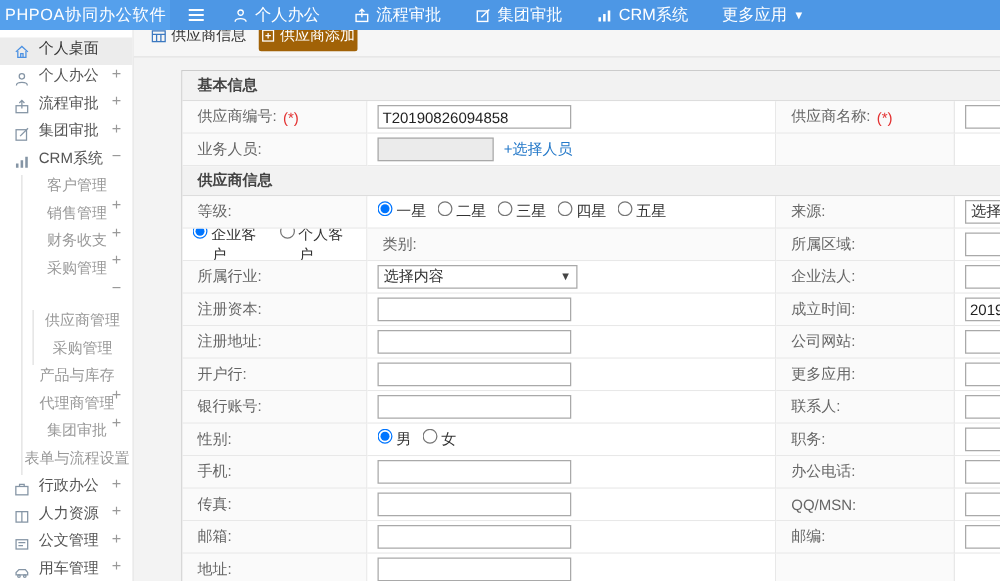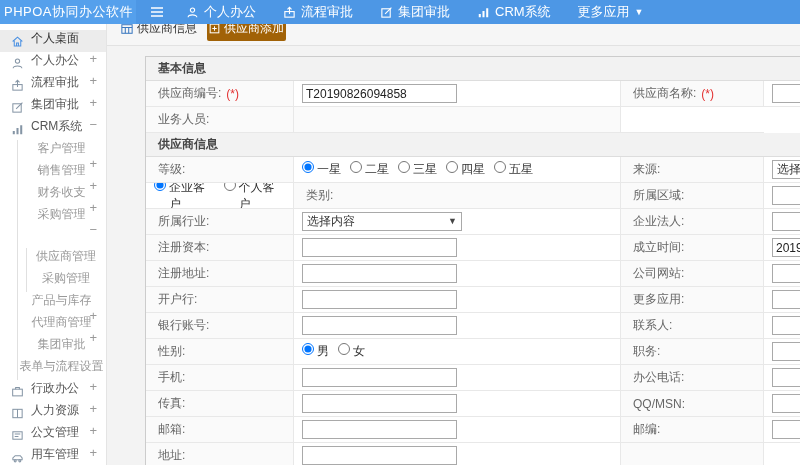--- a/index.html
+++ b/index.html
@@ -297,20 +297,24 @@
         <span>供应商名称:</span>
         <span class="req">(*)</span>
       </div>
       <div class="cell inp last">
         <input class="txt" type="text" style="">
       </div>
 
       <div class="cell lbl">
         <span>业务人员:</span>
       </div>
+      <div class="cell inp">
+        <input class="txt small" type="text" disabled="" style="">
+        <a class="link">+选择人员</a>
+      </div>
       <div class="cell lbl"></div>
       <div class="cell inp last"></div>
 
       <div class="sec-header">供应商信息</div>
 
       <div class="cell lbl">
         <span>等级:</span>
       </div>
       <div class="cell inp">
         <label class="radio">

